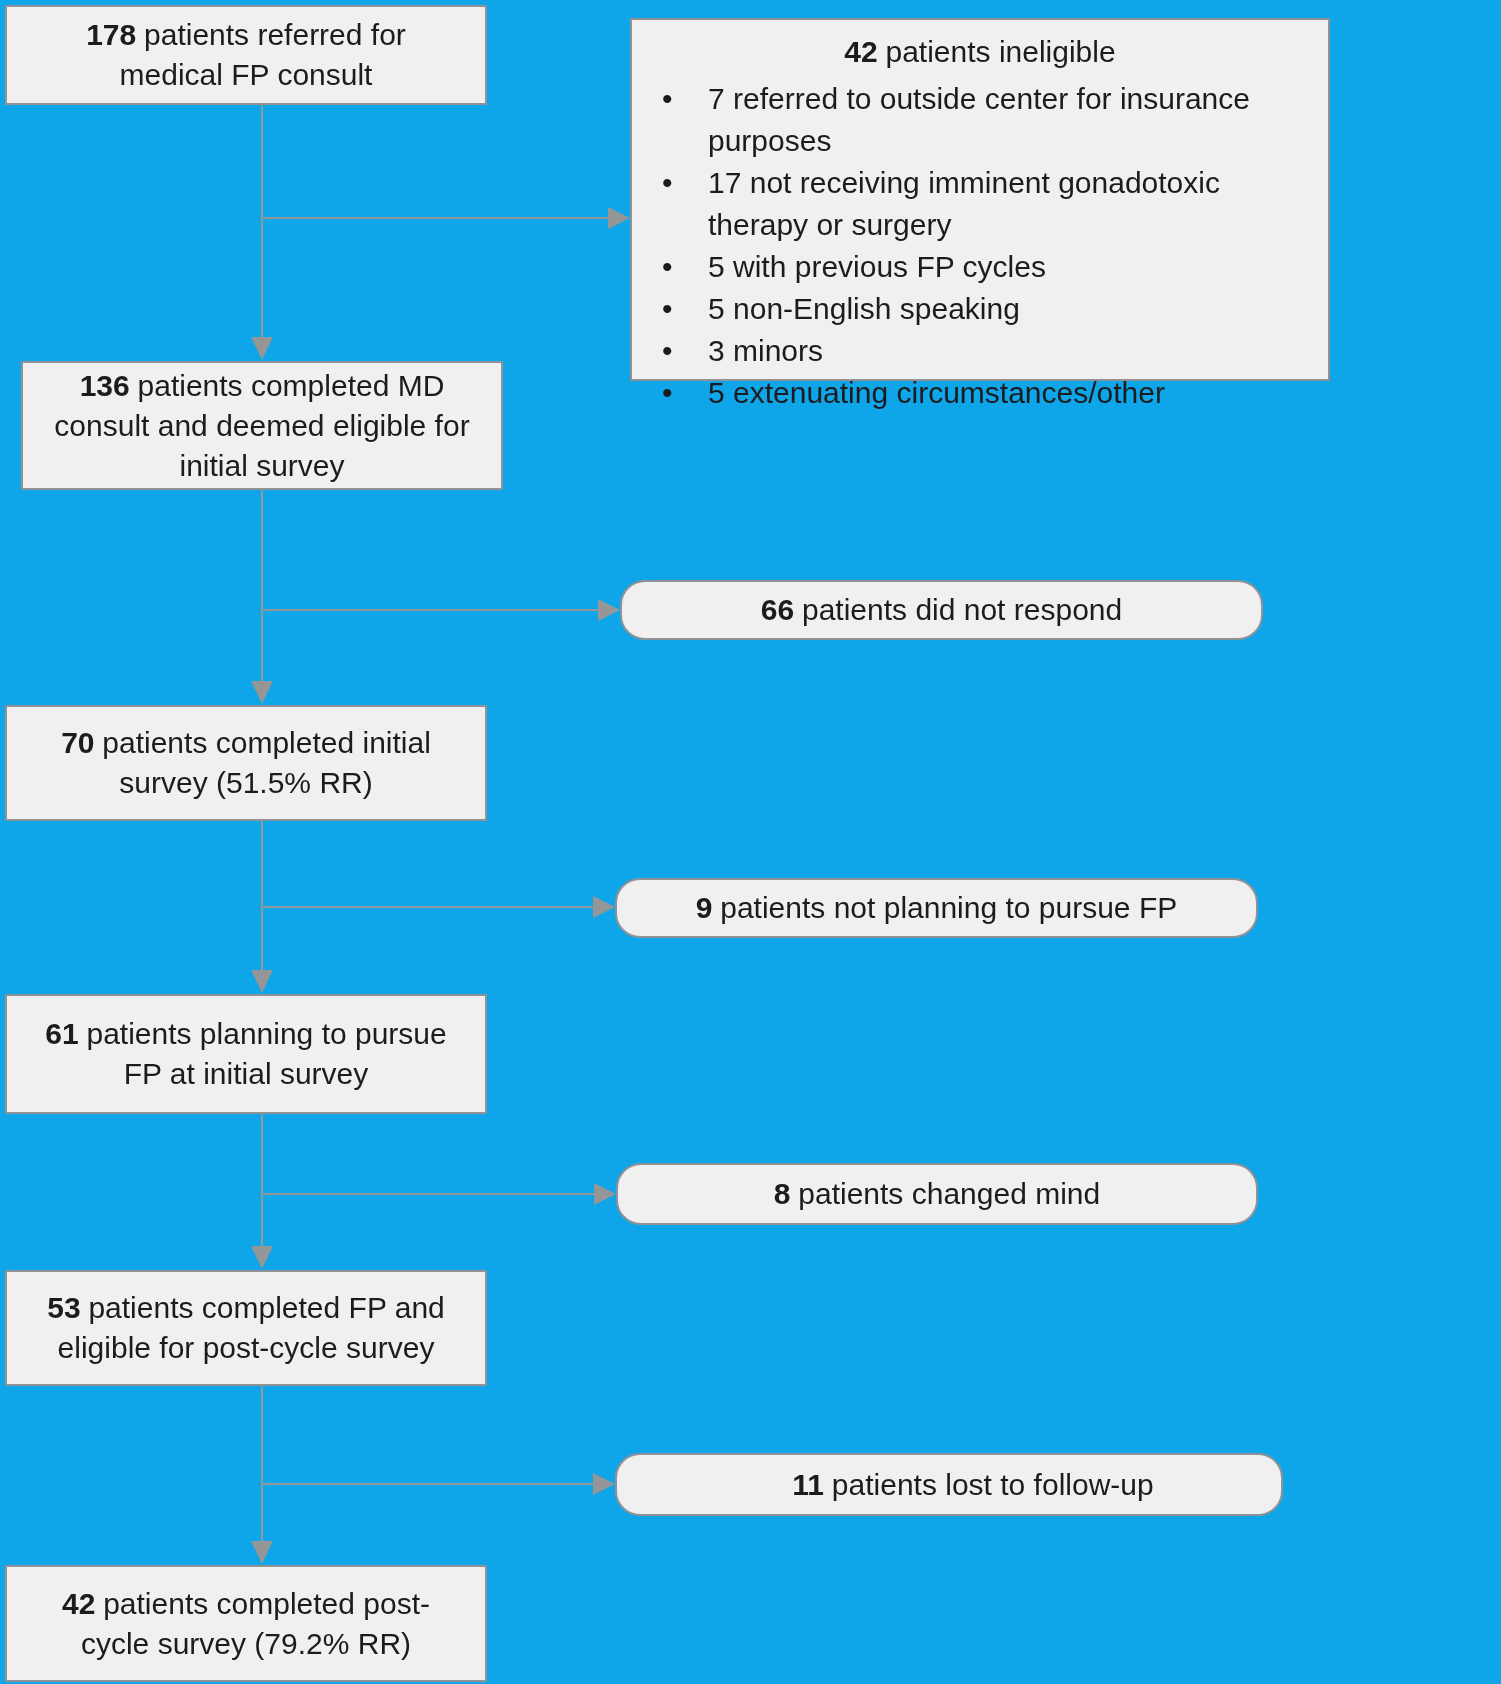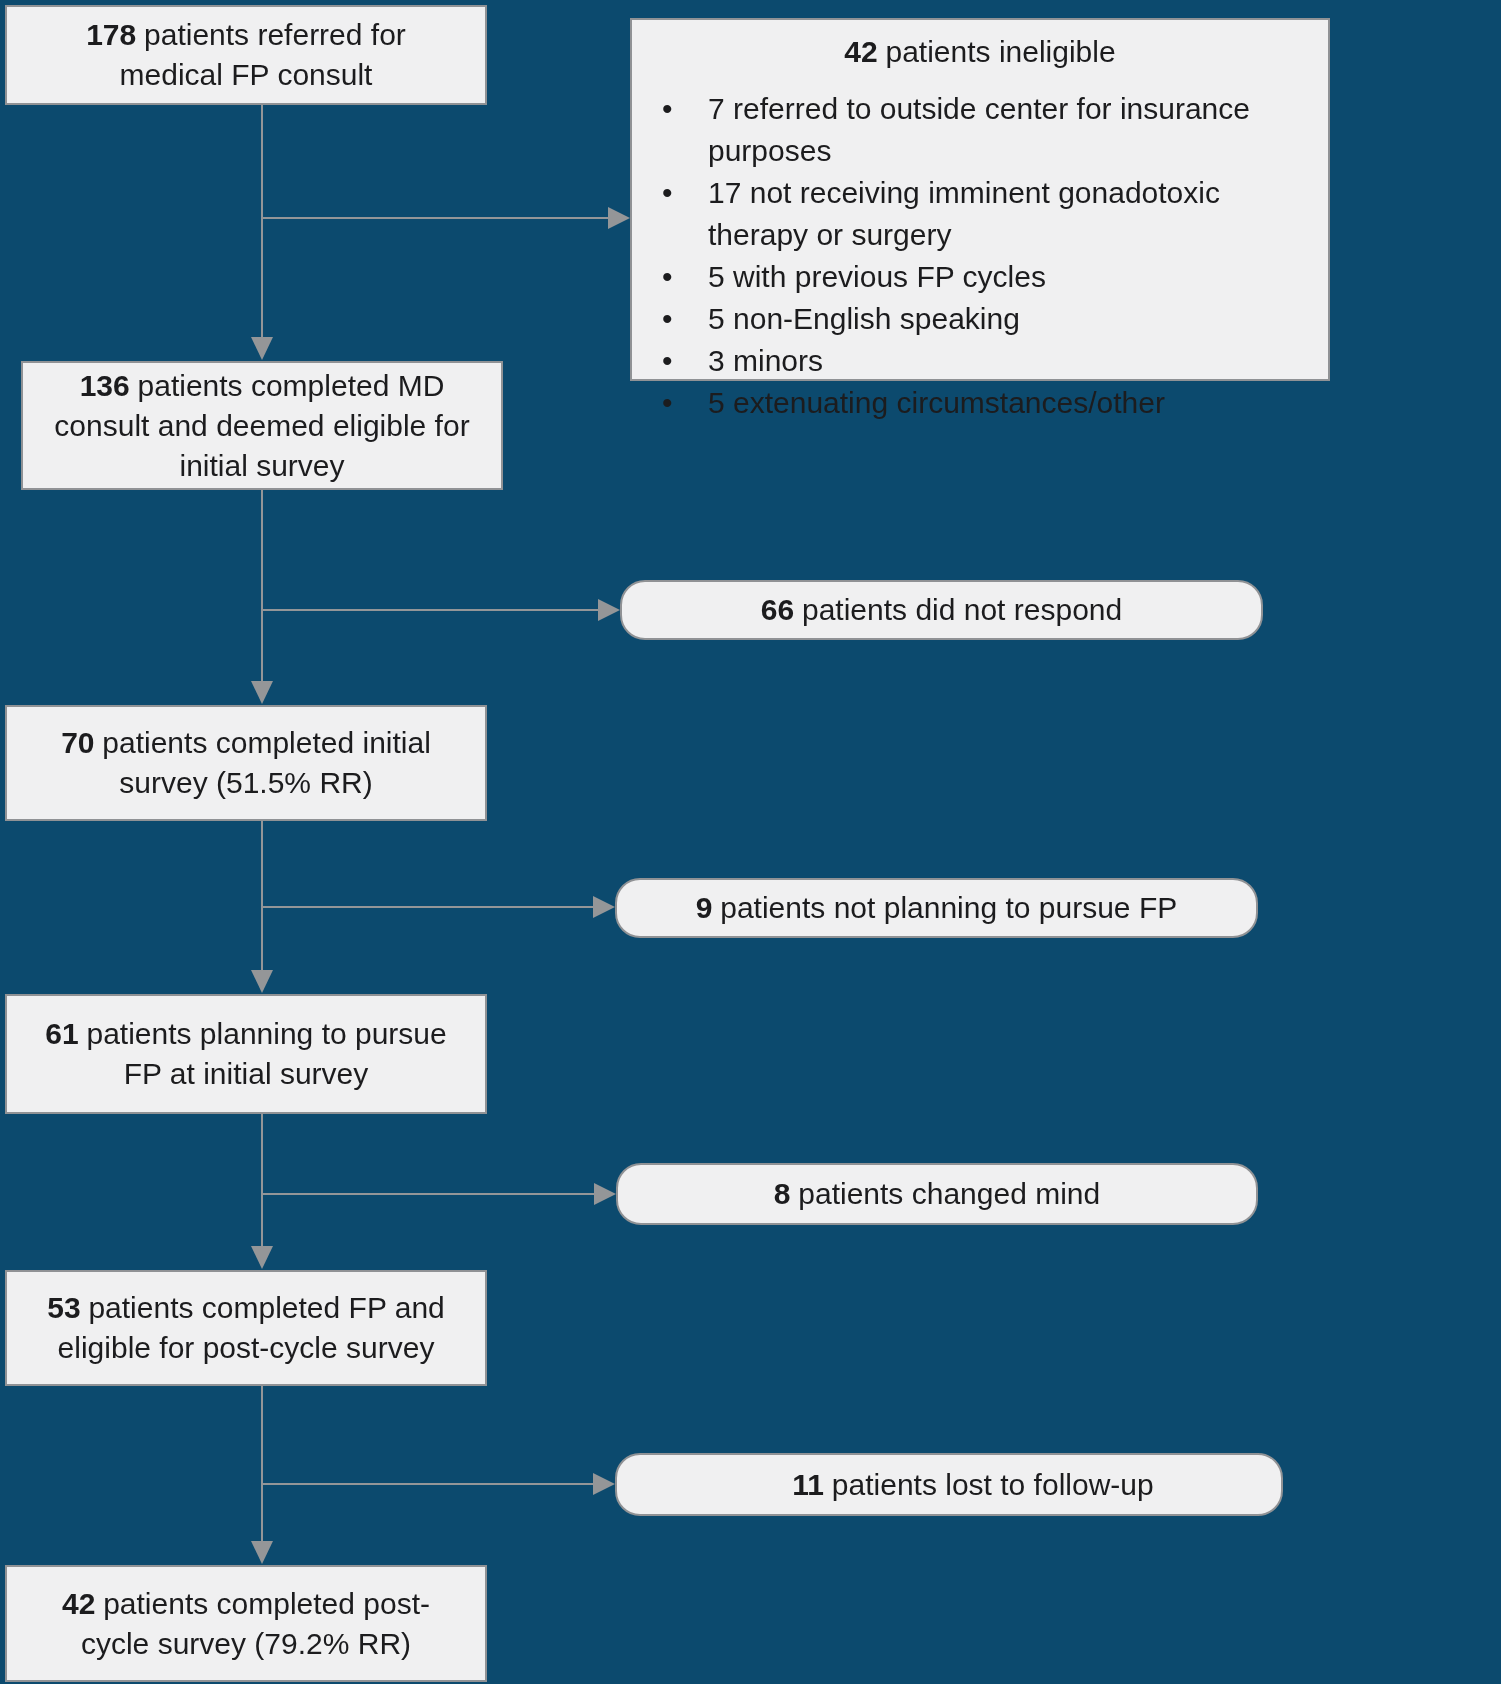--- a/index.html
+++ b/index.html
@@ -1,20 +1,20 @@
 <!DOCTYPE html>
 <html><head>
 <meta charset="utf-8">
 <style>
   html, body { margin: 0; padding: 0; background: #ffffff; }
   .stage {
     position: relative;
     width: 1501px;
     height: 1684px;
-    background: #0c4a6e;
+    background: #0ea5e9;
     font-family: "Liberation Sans", "DejaVu Sans", sans-serif;
     color: #1c1c1e;
     overflow: hidden;
   }
   .connectors {
     position: absolute;
     left: 0; top: 0;
     width: 1501px; height: 1684px;
     pointer-events: none;
   }
@@ -45,21 +45,21 @@
   }
   .num { font-weight: 700; margin-right: 0.26em; }
   .box.ineligible {
     padding: 10px 10px 8px 10px;
     font-size: 30px;
   }
   .ineligible-title {
     text-align: center;
     line-height: 44px;
   }
-  .bullets { margin-top: 14px; }
+  .bullets { margin-top: 4px; }
   .bullet-item {
     position: relative;
     padding-left: 66px;
     padding-right: 4px;
     line-height: 42px;
   }
   .bullet-item::before {
     content: "\2022";
     position: absolute;
     left: 20px;

